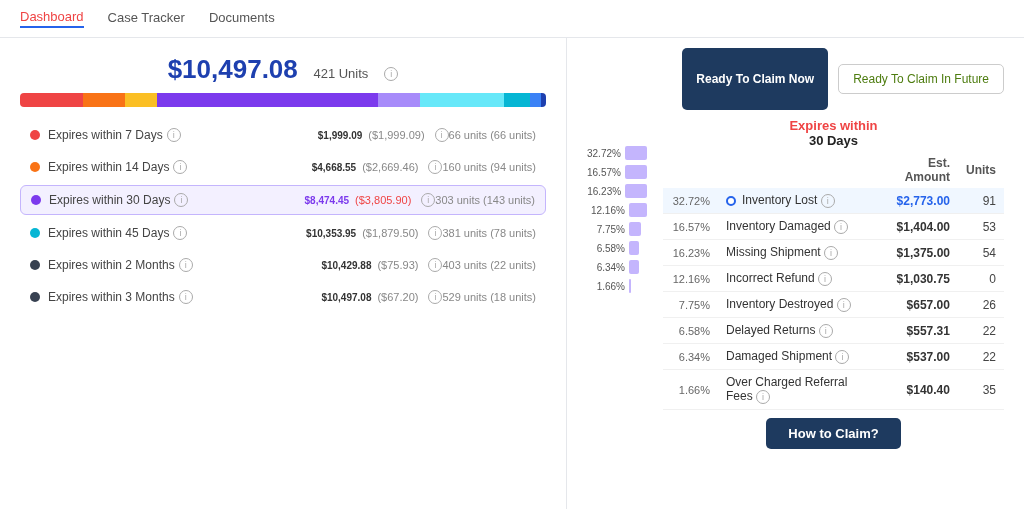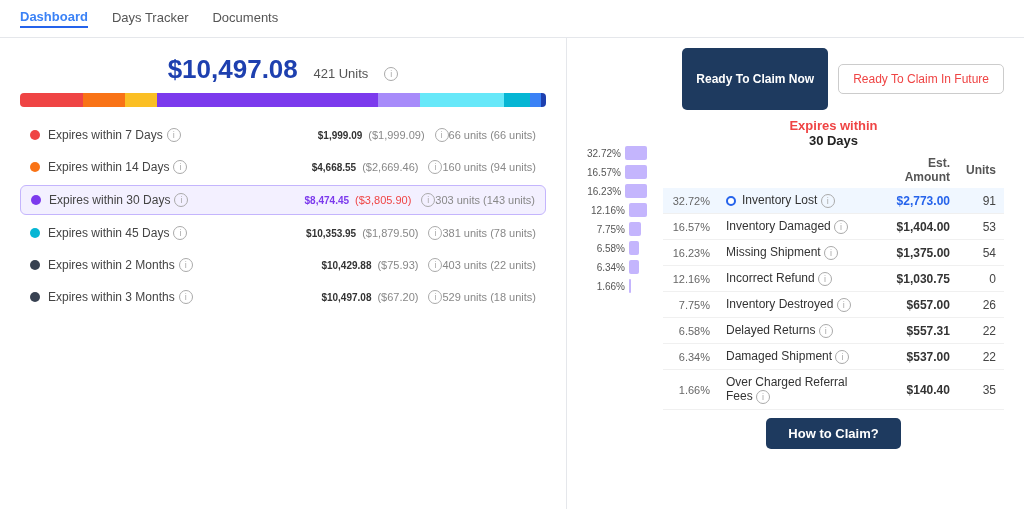--- a/index.html
+++ b/index.html
@@ -1,36 +1,36 @@
 <!DOCTYPE html>
 <html><head>
   <meta charset="utf-8">
   <style>
     * { box-sizing: border-box; margin: 0; padding: 0; }
     body { font-family: -apple-system, BlinkMacSystemFont, 'Segoe UI', sans-serif; background: #f5f6fa; font-size: 13px; color: #333; width: 1024px; height: 509px; overflow: hidden; }
 
     
     .top-nav { background: #fff; border-bottom: 1px solid #e5e7eb; padding: 0 20px; display: flex; align-items: center; height: 38px; position: relative; }
     .nav-tab { font-size: 13px; color: #555; margin-right: 24px; cursor: pointer; padding-bottom: 2px; text-decoration: none; }
-    .nav-tab.active { color: #3b82f6; border-bottom: 2px solid #2563eb; font-weight: 700; }
+    .nav-tab.active { color: #ef4444; border-bottom: 2px solid #2563eb; font-weight: 400; }
     .notice-bar { position: absolute; left: 50%; transform: translateX(-50%); font-size: 11px; color: #d97706; text-align: center; }
 
     
     .main-area { display: flex; height: calc(509px - 38px); }
 
     
     .left-panel { width: 567px; background: #fff; border-right: 1px solid #e5e7eb; padding: 16px 20px; overflow: hidden; }
 
     
     .right-panel { flex: 1; background: #fff; padding: 10px 20px; display: flex; flex-direction: column; }
 
     
     .header-buttons { display: flex; justify-content: flex-end; align-items: center; gap: 10px; margin-bottom: 8px; }
     .btn-primary { background: #1e3a5f; color: #fff; border: none; padding: 24px 14px; border-radius: 5px; font-size: 12px; font-weight: 600; cursor: pointer; }
-    .btn-secondary { background: transparent; border: 1px solid #ccc; color: #ef4444; padding: 7px 14px; border-radius: 5px; font-size: 12px; cursor: pointer; }
+    .btn-secondary { background: transparent; border: 1px solid #ccc; color: #4d7c0f; padding: 7px 14px; border-radius: 5px; font-size: 12px; cursor: pointer; }
 
     
     .summary-header { text-align: center; margin-bottom: 8px; }
     .total-amount { font-size: 26px; font-weight: 700; color: #1e40af; display: inline-block; margin-right: 12px; }
     .total-units { font-size: 13px; color: #555; display: inline-flex; align-items: center; gap: 16px; }
     .info-icon { display: inline-flex; align-items: center; justify-content: center; width: 14px; height: 14px; border-radius: 50%; border: 1px solid #aaa; font-size: 9px; color: #aaa; cursor: pointer; }
 
     
     .progress-bar { display: flex; height: 14px; border-radius: 4px; overflow: hidden; margin-bottom: 14px; }
     .pb-seg { height: 100%; }
@@ -61,21 +61,21 @@
 
     
     .claim-btn-wrap { text-align: center; margin-top: 8px; }
     .btn-claim { background: #1e3a5f; color: #fff; border: none; padding: 8px 22px; border-radius: 5px; font-size: 13px; font-weight: 600; cursor: pointer; }
   </style>
 </head>
 <body>
 
 <div class="top-nav">
   <a class="nav-tab active">Dashboard</a>
-  <a class="nav-tab">Days Tracker</a>
+  <a class="nav-tab">Case Tracker</a>
   <a class="nav-tab">Documents</a>
 </div>
 
 <div class="main-area">
 
   <div class="left-panel">
     <div class="summary-header">
       <span class="total-amount">$10,497.08</span>
       <span class="total-units">
         <span>421 Units</span>

